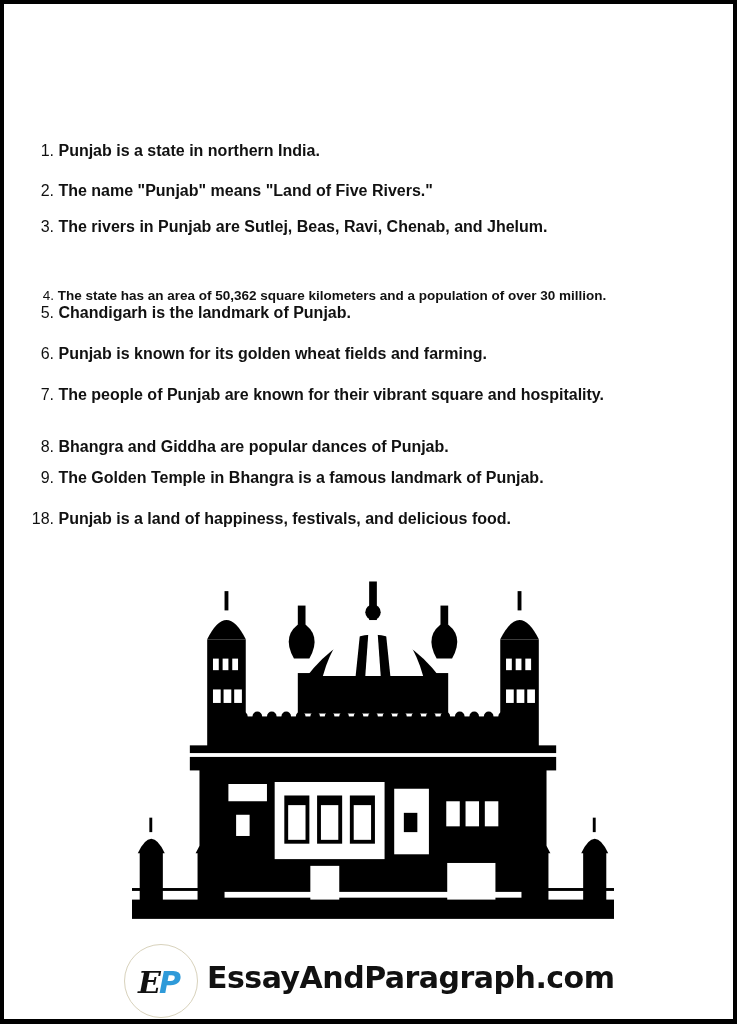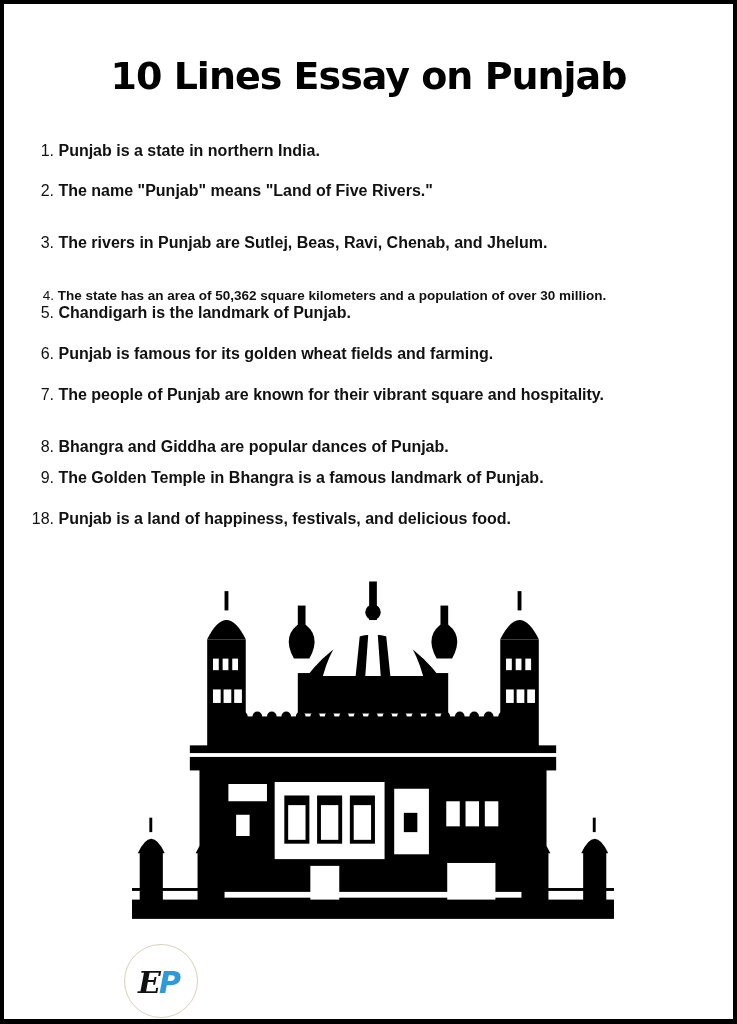--- a/index.html
+++ b/index.html
@@ -33,29 +33,28 @@
   .logo-p { position: absolute; left: 34px; top: 20px; font-family: "DejaVu Sans", sans-serif; font-style: italic; font-weight: bold; font-size: 30px; color: #2e9ad9; }
   .site {
     position: absolute; left: 83px; top: 18px; font-family: "DejaVu Sans", sans-serif;
     font-weight: bold; font-size: 30px; color: #111; letter-spacing: -0.5px;
   }
 </style>
 </head>
 <body>
 
 <div class="page">
-  <div class="title">10 Lines Essay on Punjab</div>
 
   <ol class="lines">
     <li class="line" style="top:0px"><span class="num">1.</span> <span>Punjab is a state in northern India.</span></li>
     <li class="line" style="top:40px"><span class="num">2.</span> <span>The name "Punjab" means "Land of Five Rivers."</span></li>
-    <li class="line" style="top:92px"><span class="num">3.</span> <span>The rivers in Punjab are Sutlej, Beas, Ravi, Chenab, and Jhelum.</span></li>
+    <li class="line" style="top:76px"><span class="num">3.</span> <span>The rivers in Punjab are Sutlej, Beas, Ravi, Chenab, and Jhelum.</span></li>
     <li class="line small" style="top:122px"><span class="num">4.</span> <span>The state has an area of 50,362 square kilometers and a population of over 30 million.</span></li>
     <li class="line" style="top:162px"><span class="num">5.</span> <span>Chandigarh is the landmark of Punjab.</span></li>
-    <li class="line" style="top:203px"><span class="num">6.</span> <span>Punjab is famous for its golden wheat fields and farming.</span></li>
+    <li class="line" style="top:203px"><span class="num">6.</span> <span>Punjab is known for its golden wheat fields and farming.</span></li>
     <li class="line" style="top:244px"><span class="num">7.</span> <span>The people of Punjab are known for their vibrant square and hospitality.</span></li>
     <li class="line" style="top:296px"><span class="num">8.</span> <span>Bhangra and Giddha are popular dances of Punjab.</span></li>
     <li class="line" style="top:327px"><span class="num">9.</span> <span>The Golden Temple in Bhangra is a famous landmark of Punjab.</span></li>
     <li class="line" style="top:368px"><span class="num">18.</span> <span>Punjab is a land of happiness, festivals, and delicious food.</span></li>
   </ol>
 
   <svg class="temple" viewBox="0 0 500 360">
     <g fill="#000">
 
       <rect x="0" y="330" width="500" height="20"></rect>
@@ -173,14 +172,15 @@
         <rect x="196" y="232" width="18" height="36"></rect>
         <rect x="230" y="232" width="18" height="36"></rect>
     </g>
   </svg>
 
   <div class="footer">
     <div class="logo-circle">
       <span class="logo-e">E</span>
       <span class="logo-p">P</span>
     </div>
+    <div class="site">EssayAndParagraph.com</div>
   </div>
 </div>
 
 </body></html>

